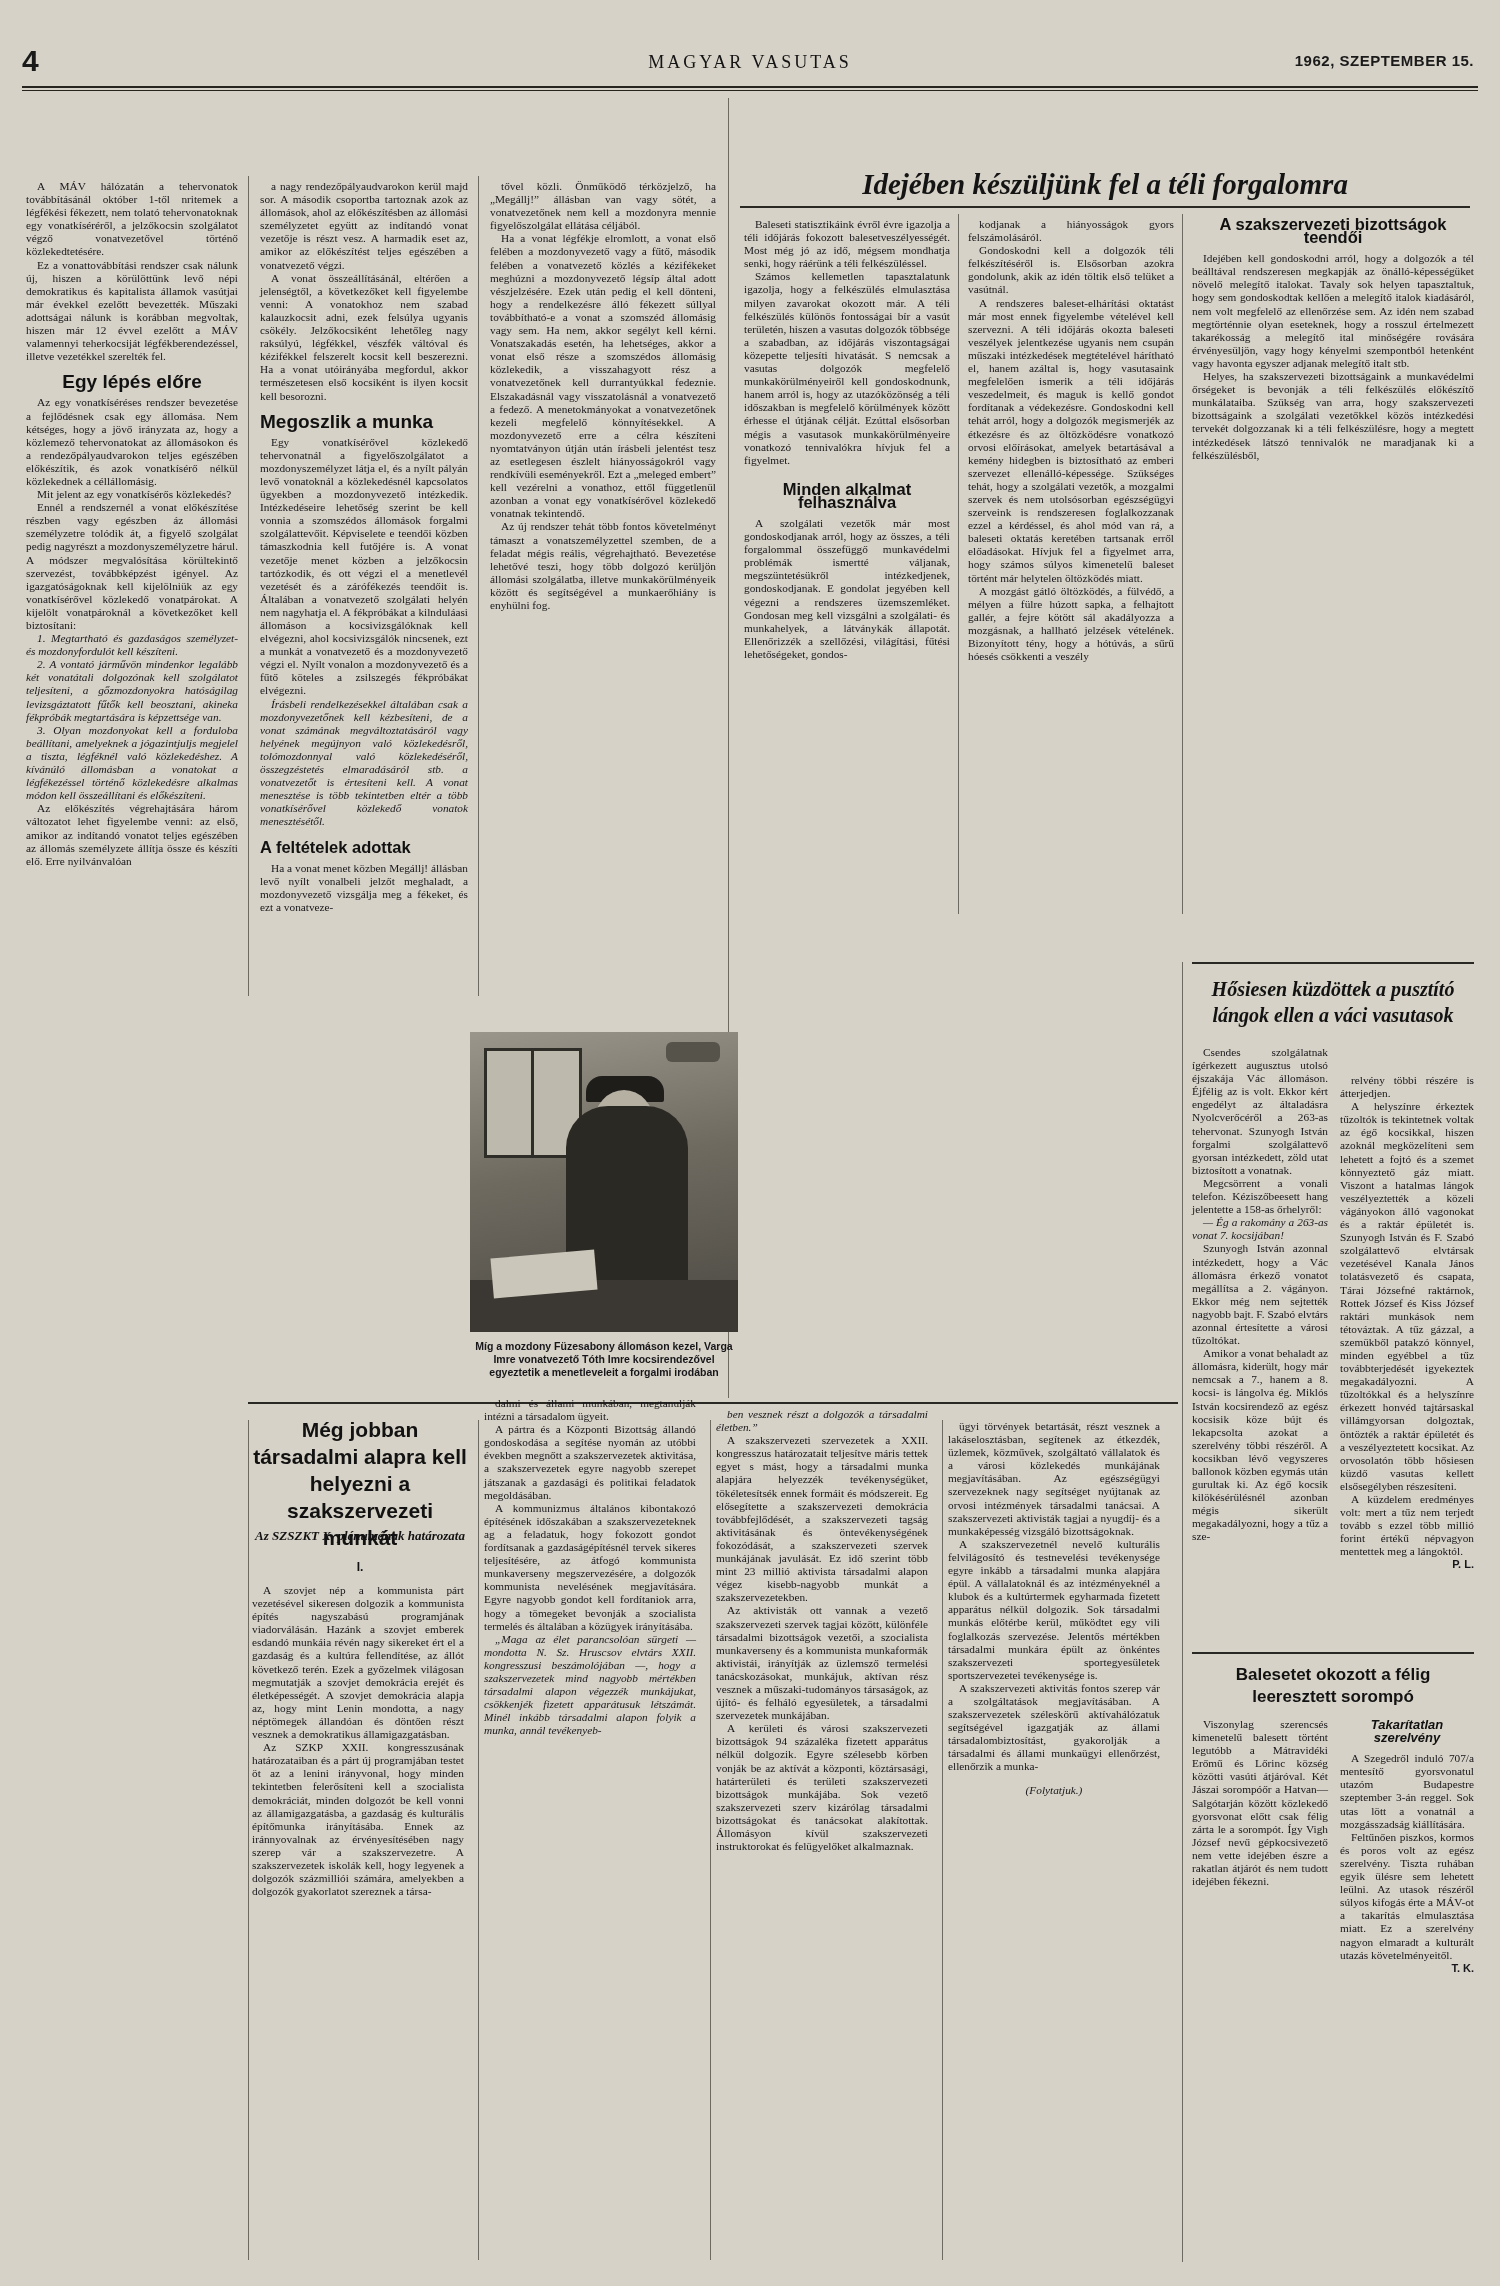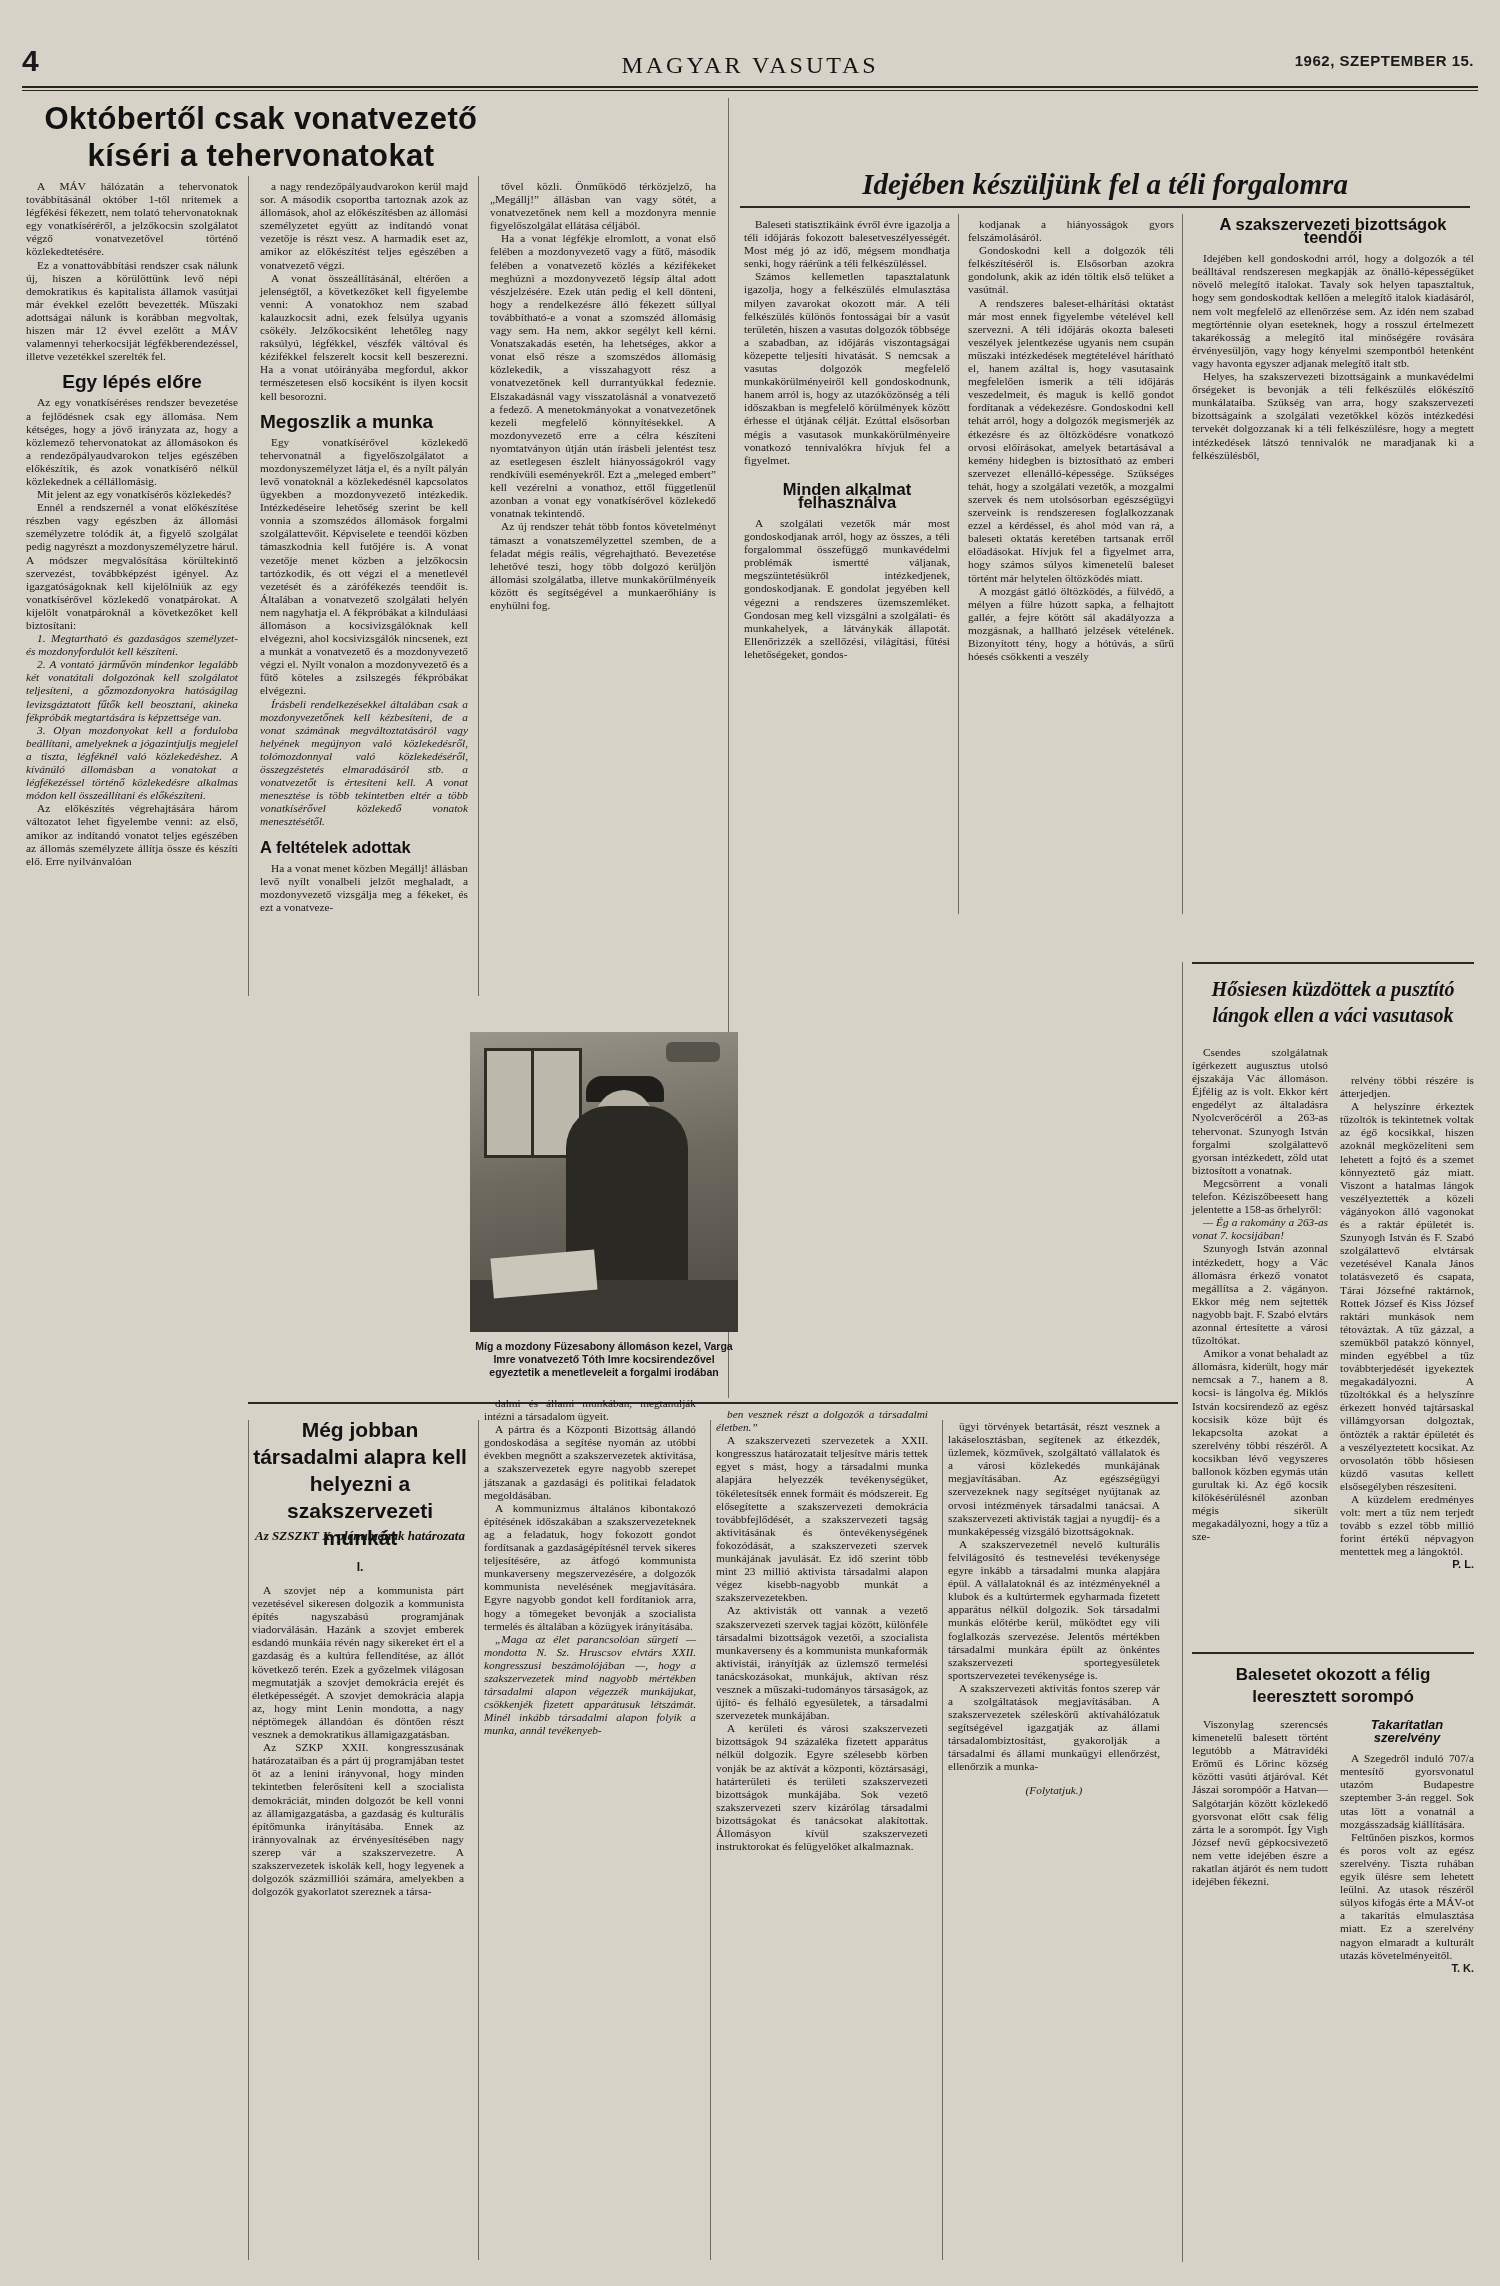--- a/index.html
+++ b/index.html
@@ -1,20 +1,20 @@
 <!DOCTYPE html>
 <html><head>
 <meta charset="utf-8">
 <style>
   html,body{margin:0;padding:0;background:#b9b5ab;}
   body{width:1500px;height:2286px;font-family:"Liberation Serif",serif;}
   .page{position:relative;width:1500px;height:2286px;background:#ccc8bd;overflow:hidden;}
   .sheet{position:absolute;left:0;top:0;width:1500px;height:2286px;background:#d6d2c7;}
   .mh-pageno{position:absolute;left:22px;top:44px;font-size:30px;font-weight:bold;font-family:"Liberation Sans",sans-serif;color:#1a1a1a;}
-  .mh-title{position:absolute;left:0;top:52px;width:1500px;text-align:center;font-size:24px;letter-spacing:3px;font-family:"Liberation Serif",serif;color:#141414;}
+  .mh-title{position:absolute;left:0;top:52px;width:1500px;text-align:center;font-size:18px;letter-spacing:3px;font-family:"Liberation Serif",serif;color:#141414;}
   .mh-date{position:absolute;right:26px;top:52px;font-size:15px;font-weight:bold;font-family:"Liberation Sans",sans-serif;color:#1a1a1a;letter-spacing:.5px;}
   .rule{position:absolute;background:#26241f;}
   .rule-top{left:22px;top:86px;width:1456px;height:2px;}
   .rule-top2{left:22px;top:90px;width:1456px;height:1px;}
 
   
   .col{position:absolute;font-size:11.3px;line-height:13.1px;text-align:justify;color:#17161a;
        -webkit-hyphens:auto;hyphens:auto;}
   .col p{margin:0 0 0 0;text-indent:11px;}
   .col p.first{text-indent:11px;}
@@ -68,21 +68,20 @@
  <div class="sheet"></div>
 
  <div>
    <div class="mh-pageno">4</div>
    <div class="mh-title">MAGYAR VASUTAS</div>
    <div class="mh-date">1962, SZEPTEMBER 15.</div>
    <div class="rule rule-top"></div>
    <div class="rule rule-top2"></div>
  </div>
 
- <div class="headline1">Októbertől csak vonatvezető kíséri a tehervonatokat</div>
 
  <div class="banner-title">Idejében készüljünk fel a téli forgalomra</div>
  <div class="hline" style="left:740px;top:206px;width:730px;"></div>
 
  <div class="vline" style="left:728px;top:98px;height:1300px;"></div>
  <div class="vline" style="left:248px;top:176px;height:820px;"></div>
  <div class="vline" style="left:478px;top:176px;height:820px;"></div>
  <div class="vline" style="left:958px;top:214px;height:700px;"></div>
  <div class="vline" style="left:1182px;top:214px;height:700px;"></div>
 

